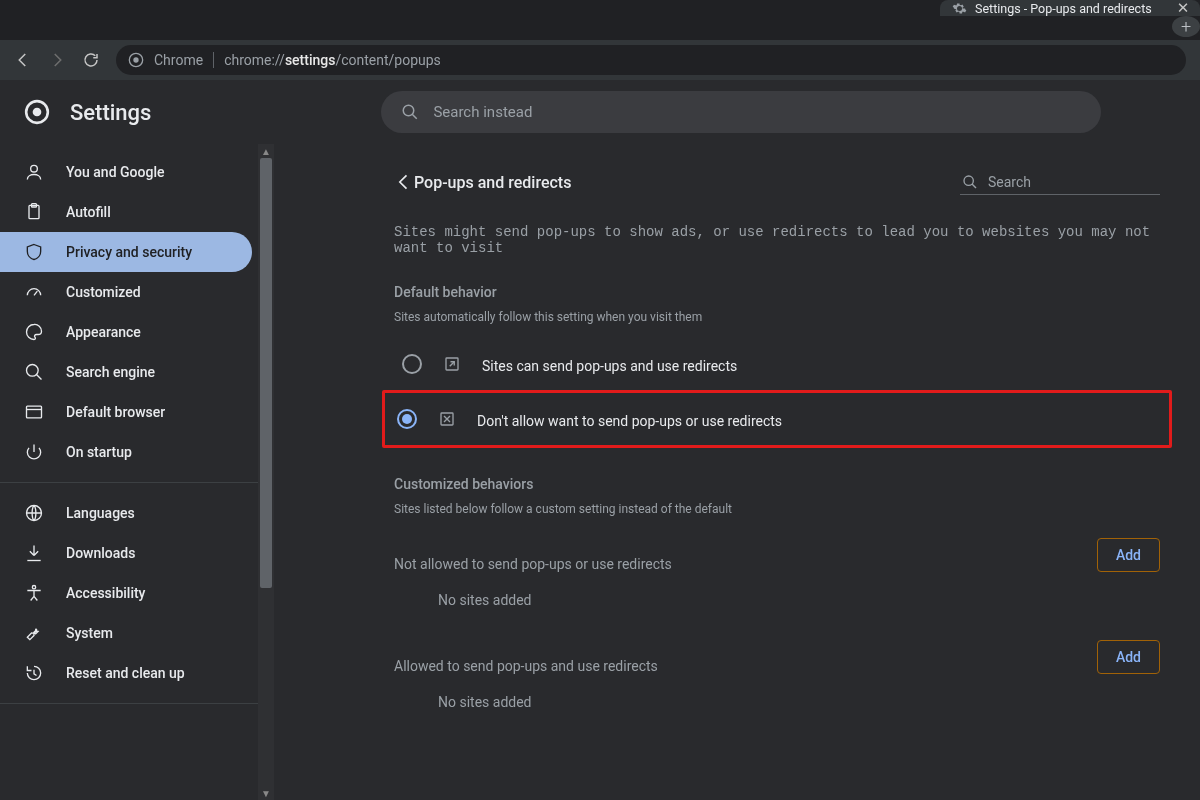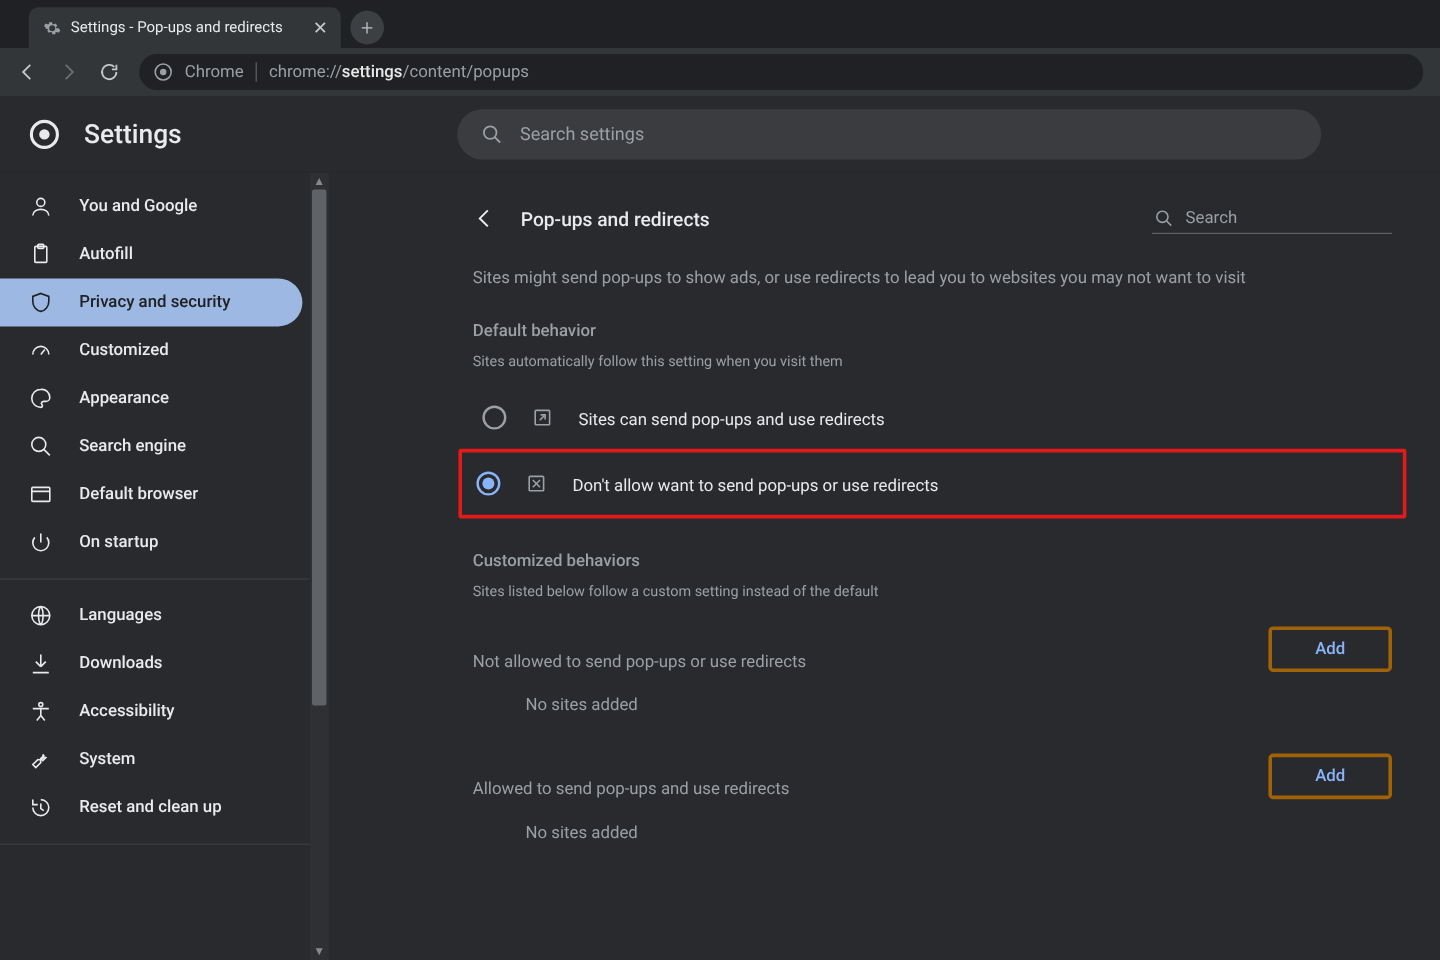--- a/index.html
+++ b/index.html
@@ -19,20 +19,21 @@
     --divider: #3c4043;
   }
 
   
   .tabstrip {
     height: 40px;
     background: #202124;
     display: flex;
     align-items: flex-end;
     padding-left: 24px;
+    flex-direction: column;
   }
   .tab {
     height: 34px;
     background: var(--bg-tab);
     border-radius: 8px 8px 0 0;
     display: flex;
     align-items: center;
     padding: 0 10px 0 12px;
     gap: 8px;
     min-width: 260px;
@@ -138,37 +139,37 @@
   .nav-divider { height: 1px; background: var(--divider); margin: 10px 0; }
   .nav-item .ext-launch { margin-left:auto; }
 
   
   .main {
     flex: 1;
     padding: 12px 40px 0 120px;
     overflow: hidden;
   }
   .page-head {
-    display: flex; align-items: center; gap: 20px;
+    display: flex; align-items: center; 
     height: 52px;
     justify-content: space-between;
   }
   .back-arrow { width: 20px; height: 20px; color: var(--text-primary); }
   .back-arrow svg { width:20px; height:20px; stroke: currentColor; fill:none; stroke-width:2; }
   .page-head h2 { color: var(--text-primary); font-size: 16px; font-weight: 500; }
   .inline-search {
     margin-left: auto;
     display: flex; align-items: center; gap: 10px;
     border-bottom: 1px solid #5f6368;
     padding: 4px 2px; width: 200px;
     color: var(--text-secondary); font-size: 14px;
   }
   .inline-search svg { width:16px; height:16px; stroke:#9aa0a6; fill:none; stroke-width:2; }
 
-  .desc { color: var(--text-secondary); font-size: 14px; margin: 16px 0 28px 0; }
+  .desc { color: var(--text-secondary); font-size: 14px; margin: 16px 0 28px 0; font-family: Liberation Mono, monospace; }
   .section-title { color: var(--text-secondary); font-size: 14px; font-weight: 500; margin-bottom: 10px; }
   .section-sub { color: var(--text-secondary); font-size: 12px; margin-bottom: 14px; }
 
   .radio-row {
     display: flex; align-items: flex-end; gap: 20px;
     padding: 16px 8px;
     color: var(--text-primary); font-size: 14px;
   }
   .radio {
     width: 20px; height: 20px; border-radius: 50%;
@@ -187,25 +188,25 @@
   }
 
   .custom-section { margin-top: 28px; }
   .custom-row {
     display:flex; align-items:flex-end; justify-content:space-between;
     margin-top: 22px;
     gap: 16px;
   }
   .custom-row-label { color: var(--text-secondary); font-size: 14px; }
   .add-btn {
-    border: 3px solid #a16207;
+    border: 1px solid #a16207;
     color: var(--accent-blue);
     background: transparent;
     font-size: 14px; font-weight: 500;
-    padding: 8px 36px;
+    padding: 8px 18px;
     border-radius: 4px;
   }
   .empty-note { color: var(--text-secondary); font-size: 14px; padding: 20px 0 10px 44px; }
 </style>
 </head>
 <body>
 
 <div class="tabstrip">
   <div class="tab">
     <svg class="gear" viewBox="0 0 24 24">
@@ -250,21 +251,21 @@
   <svg class="chrome-logo" viewBox="0 0 24 24">
       <circle cx="12" cy="12" r="10" fill="none" stroke="#e8eaed" stroke-width="2.4"></circle>
       <circle cx="12" cy="12" r="4" fill="#e8eaed"></circle>
     </svg>
   <div class="app-title">Settings</div>
   <div class="settings-search">
     <svg viewBox="0 0 24 24">
         <circle cx="10" cy="10" r="7"></circle>
         <path d="M21 21l-6-6"></path>
       </svg>
-    <span>Search settings</span>
+    <span>Search instead</span>
   </div>
 </div>
 
 <div class="body">
   <div class="sidebar-wrap">
   <nav class="sidebar">
     <div class="nav-item">
       <span class="nic">
             <svg viewBox="0 0 24 24">
               <circle cx="12" cy="8" r="4"></circle>

